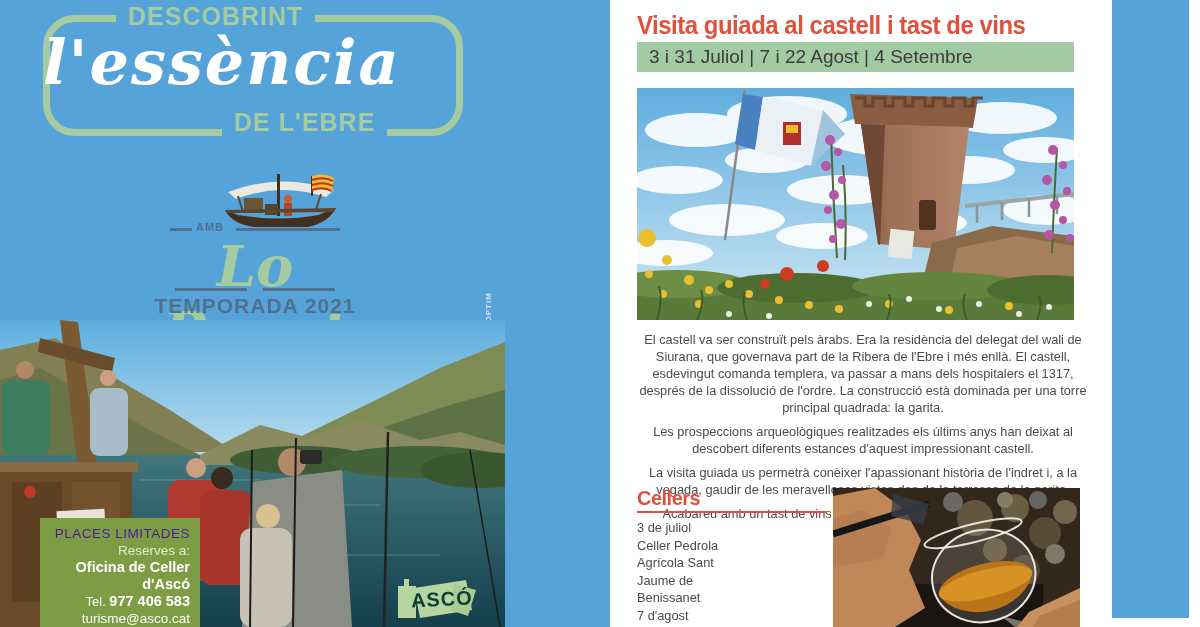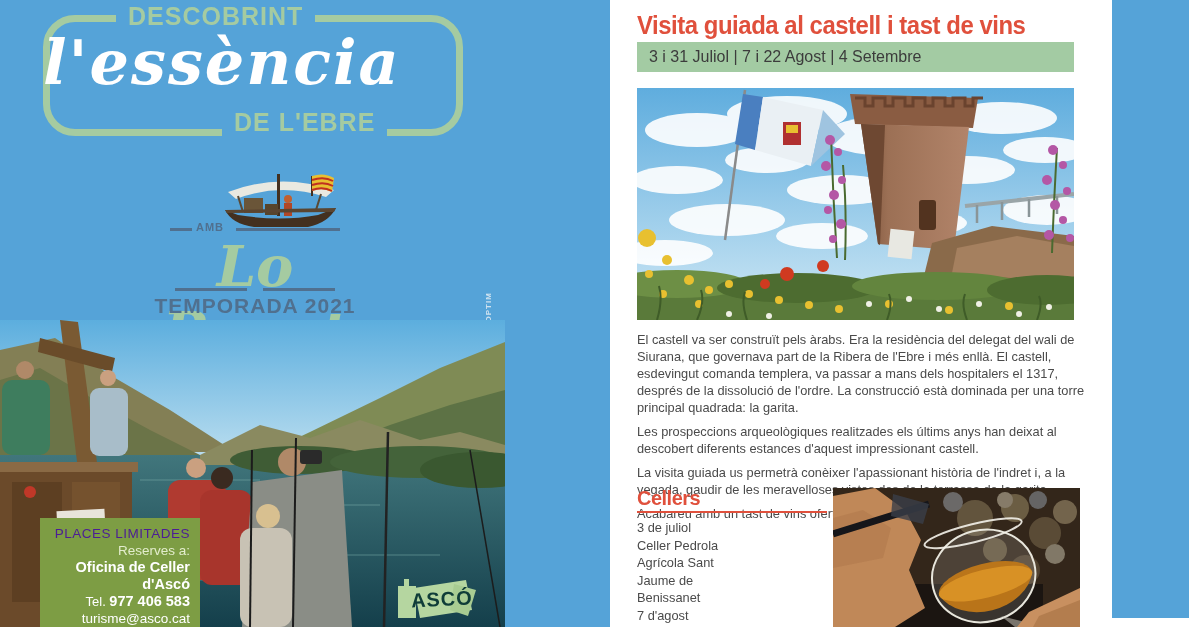--- a/index.html
+++ b/index.html
@@ -55,27 +55,27 @@
   .asco-logo { position:absolute; left:394px; top:576px; width:86px; height:46px; }
   .asco-logo-text { position:absolute; left:17px; top:12px; color:#0f3d38; font-weight:bold;
     font-size:20px; letter-spacing:1px; transform:rotate(-3deg); }
 
   
   .article { position:absolute; left:610px; top:0; width:590px; height:627px; background:#ffffff; }
   .article-title { position:absolute; left:27px; top:10px; width:470px;
     color:#e0503c; font-weight:bold; font-size:26px; letter-spacing:-0.5px;
     transform:scaleX(0.92); transform-origin:left; }
   .date-bar { position:absolute; left:27px; top:42px; width:437px; height:30px;
-    background:#a3cba3; color:#3c3c3c; font-size:16px; line-height:30px;
+    background:#a3cba3; color:#3c3c3c; font-size:19px; line-height:30px;
     padding-left:12px; font-weight:500; }
   .castle-photo { position:absolute; left:27px; top:88px; width:437px; height:232px; }
 
   .body-copy { position:absolute; left:27px; top:331px; width:452px;
     color:#4a4a4a; font-size:12.8px; line-height:17px; }
-  .body-copy p { margin-bottom:7px; }
+  .body-copy p { margin-bottom:7px;text-align:center; }
 
   .cellers-head { position:absolute; left:27px; top:486px; color:#e0503c;
     font-weight:bold; font-size:21px; letter-spacing:-0.5px; transform:scaleX(0.95); transform-origin:left; }
   .cellers-rule { position:absolute; left:27px; top:511px; width:190px; height:2px; background:#e0503c; }
   .cellers-table { position:absolute; left:27px; top:519px; width:200px;
     color:#4a4a4a; font-size:12.8px; line-height:17.5px; }
   .celler-row { display:flex;flex-direction:column; }
   .celler-date { width:93px; flex:none; }
   .celler-name { width:107px; flex:none; }
 

